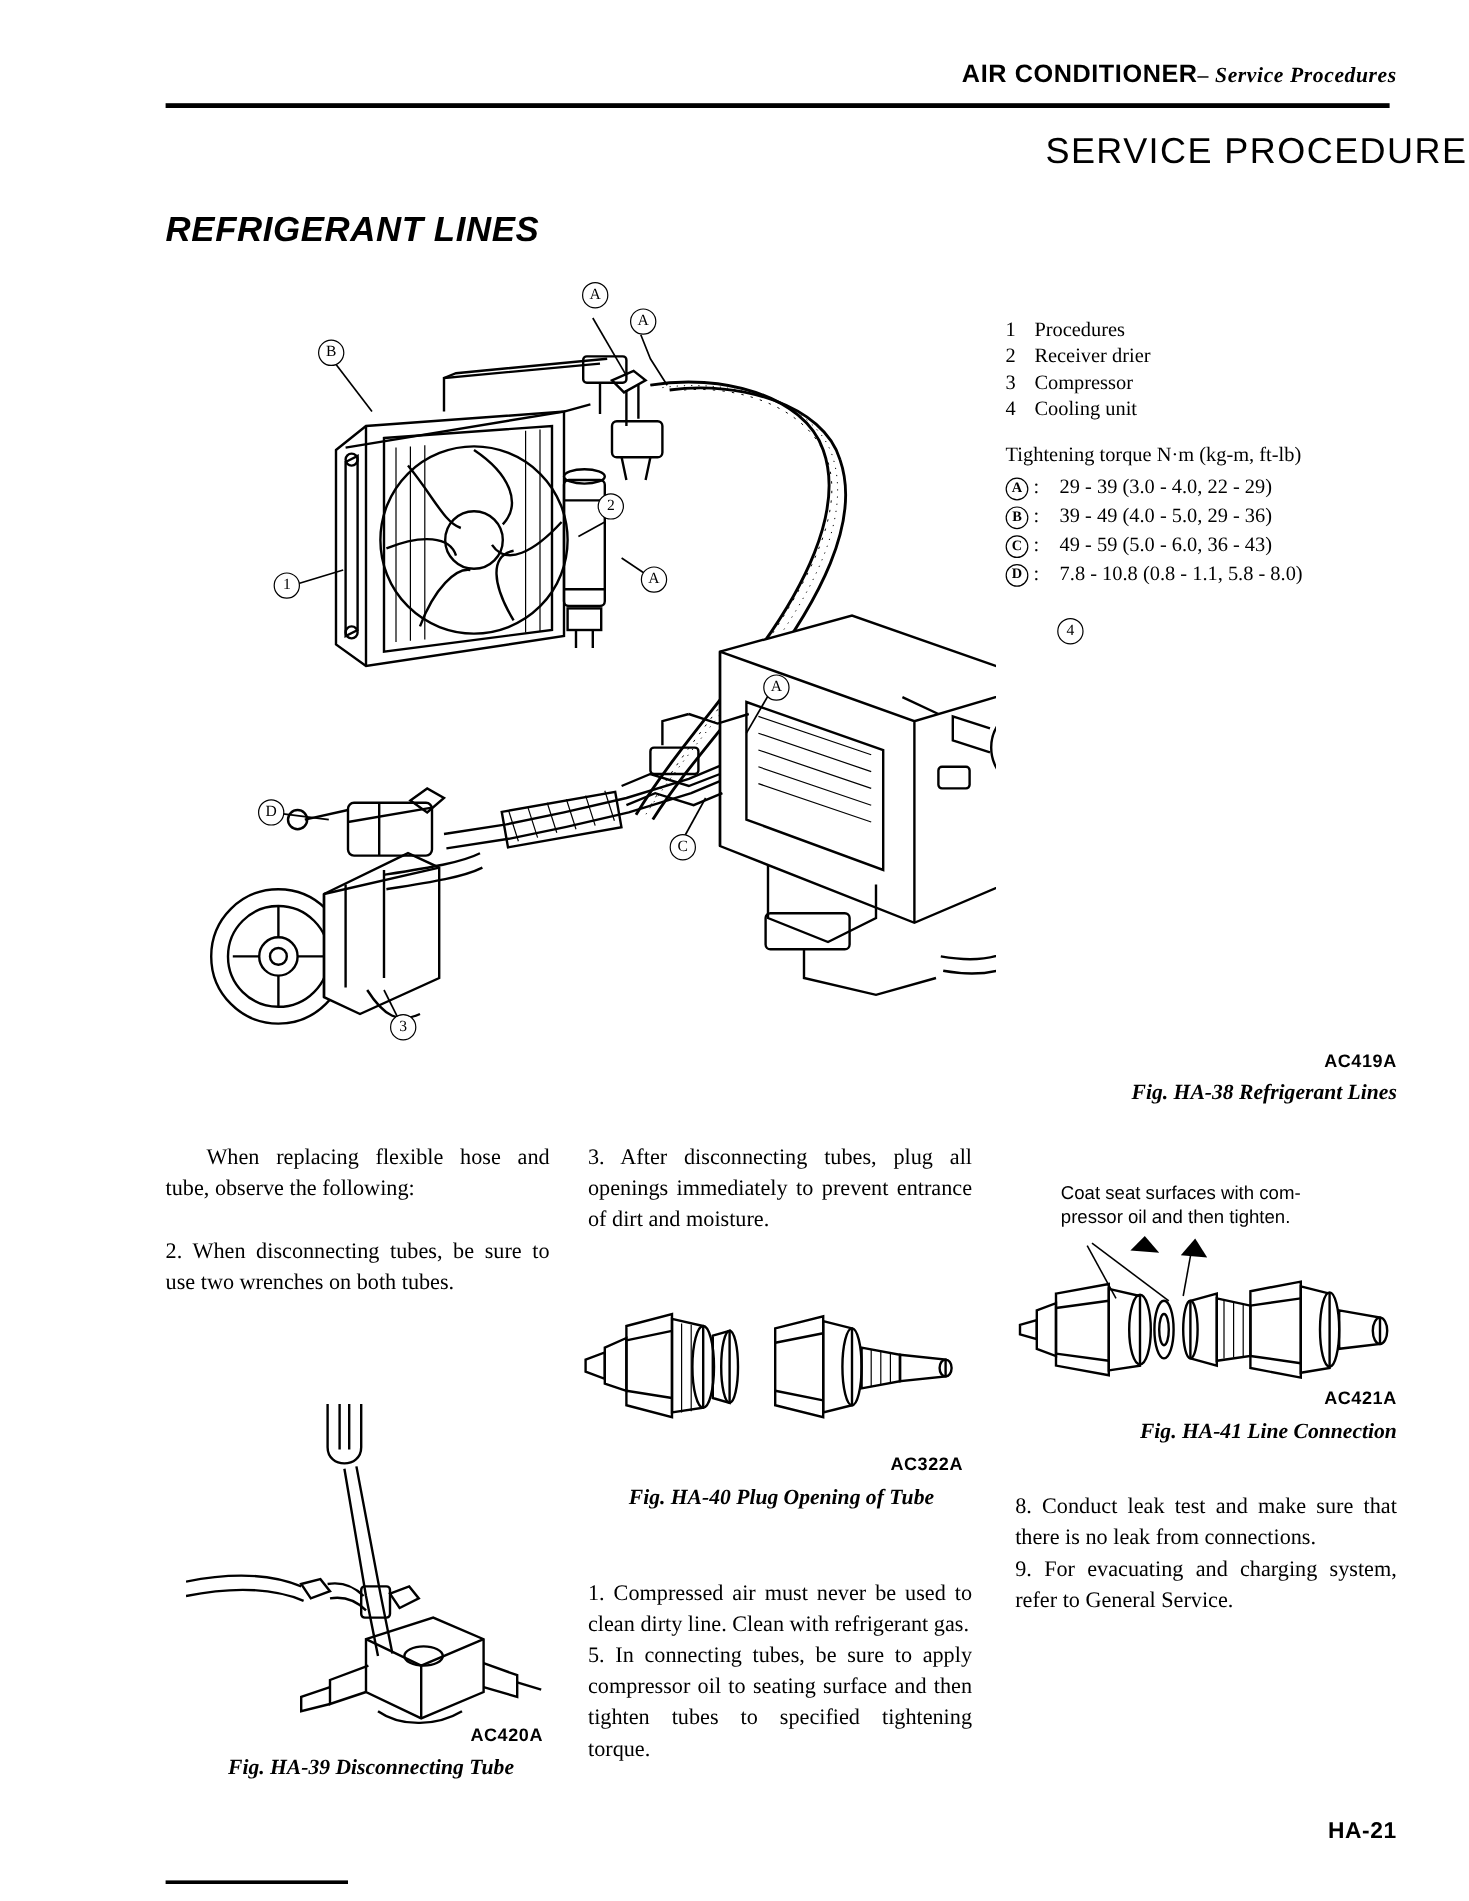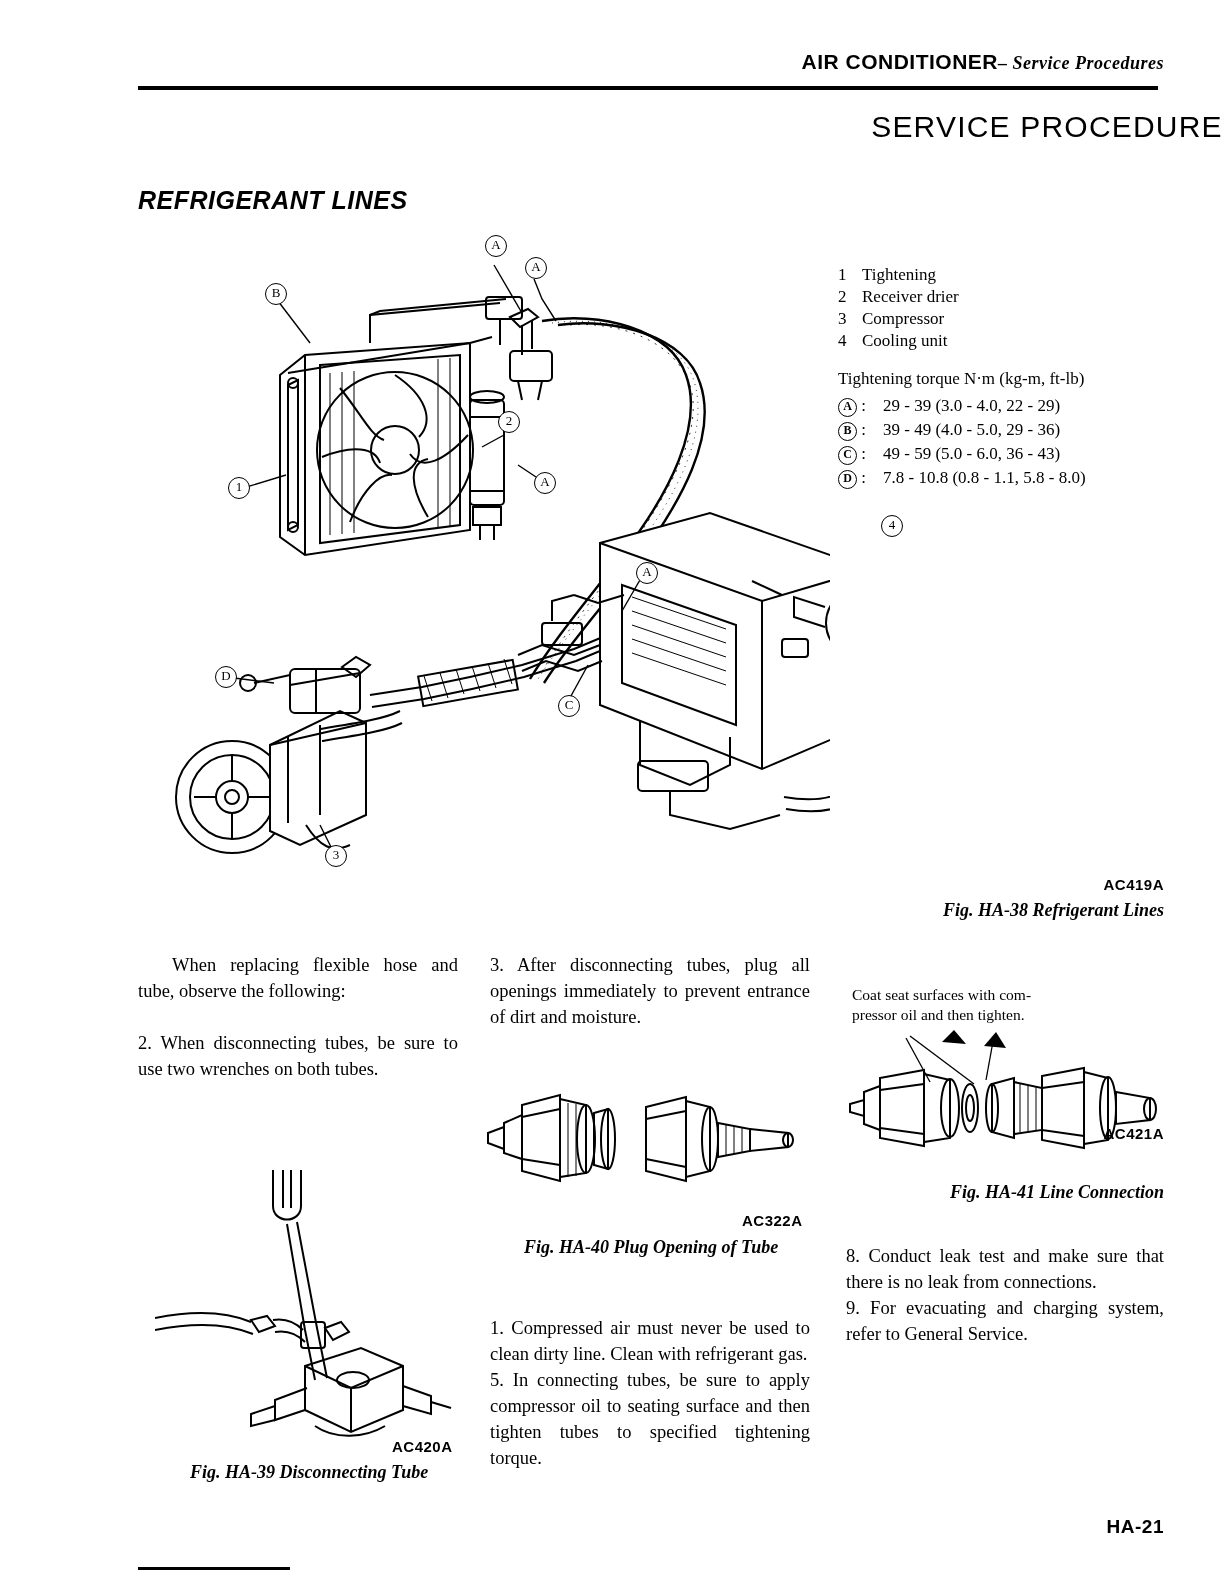--- a/index.html
+++ b/index.html
@@ -55,23 +55,23 @@
     width: 1224px;
     text-align: right;
     font-family: "Liberation Sans", sans-serif;
     font-size: 30px;
     font-weight: normal;
     letter-spacing: 1.2px;
   }
   .section-title {
     position: absolute;
     left: 118px;
-    top: 186px;
-    font-family: "Liberation Sans", sans-serif;
-    font-size: 25px;
+    top: 176px;
+    font-family: "Liberation Sans", sans-serif;
+    font-size: 29px;
     font-weight: bold;
     font-style: italic;
     letter-spacing: 0.5px;
   }
 
   
   .legend {
     position: absolute;
     left: 818px;
     top: 264px;
@@ -184,21 +184,21 @@
 
   <div class="running-head">
     <span>AIR CONDITIONER</span><span class="sub">– Service Procedures</span>
   </div>
   <div class="header-rule"></div>
 
   <div class="page-title">SERVICE PROCEDURES</div>
   <div class="section-title">REFRIGERANT LINES</div>
 
   <div class="legend">
-    <div class="legend-row"><span class="num">1</span><span>Tightening</span></div>
+    <div class="legend-row"><span class="num">1</span><span>Procedures</span></div>
     <div class="legend-row"><span class="num">2</span><span>Receiver drier</span></div>
     <div class="legend-row"><span class="num">3</span><span>Compressor</span></div>
     <div class="legend-row"><span class="num">4</span><span>Cooling unit</span></div>
   </div>
 
   <div class="torque-title">Tightening torque  N·m (kg-m, ft-lb)</div>
   <div class="torque-list">
     <div class="torque-row">
       <span class="circ">A</span><span class="colon">&nbsp;:&nbsp;</span><span>29 - 39 (3.0 - 4.0, 22 - 29)</span>
     </div>
@@ -422,21 +422,21 @@
     </svg>
   </div>
   <div class="fig-code" style="left:722px; top:1212px;">AC322A</div>
   <div class="fig-cap" style="left:504px; top:1237px;">Fig. HA-40  Plug Opening of Tube</div>
 
   <div class="col" style="left:470px; top:1315px; width:320px;">
     <p>1.    Compressed air must never be used to clean dirty line. Clean with refrigerant gas.</p>
     <p>5.    In connecting tubes, be sure to apply compressor oil to seating surface and then tighten tubes to specified tightening torque.</p>
   </div>
 
-  <div class="note-text" style="left:832px; top:985px; width:270px;font-family:Liberation Serif, serif;">
+  <div class="note-text" style="left:864px; top:985px; width:270px;">
     <span style="white-space:pre-line">Coat seat surfaces with com-
 pressor oil and then tighten.</span>
   </div>
 
   <div class="illus" style="left:826px; top:1030px; width:320px; height:130px;">
     <svg width="320" height="130" viewBox="0 0 320 130">
       <g fill="none" stroke="#000" stroke-width="2">
 
         <path d="M60 8 L84 52" stroke-width="1.3"></path>
         <path d="M64 6 L128 54" stroke-width="1.3"></path>
@@ -460,21 +460,21 @@
         <path d="M174 54 L174 102 M182 55 L182 101 M190 57 L190 100" stroke-width="1"></path>
         <path d="M196 46 L238 38 L238 118 L196 110 Z"></path>
         <path d="M196 58 L238 52 M196 100 L238 106"></path>
         <path d="M238 42 L262 48 L262 110 L238 114 Z"></path>
         <ellipse cx="262" cy="78" rx="8" ry="31"></ellipse>
         <path d="M270 62 L304 68 L304 90 L270 94 Z"></path>
         <ellipse cx="304" cy="79" rx="6" ry="11"></ellipse>
       </g>
     </svg>
   </div>
-  <div class="fig-code" style="right:80px; top:1125px;text-align:right;">AC421A</div>
+  <div class="fig-code" style="right:80px; top:1157px;text-align:right;">AC421A</div>
   <div class="fig-cap" style="right:80px; top:1182px;">Fig. HA-41  Line Connection</div>
 
   <div class="col" style="left:826px; top:1243px; width:318px;">
     <p>8.    Conduct leak test and make sure that there is no leak from connections.</p>
     <p>9.    For evacuating and charging system, refer to General Service.</p>
   </div>
 
   <div class="page-number">HA-21</div>
   <div class="bottom-rule"></div>
 

